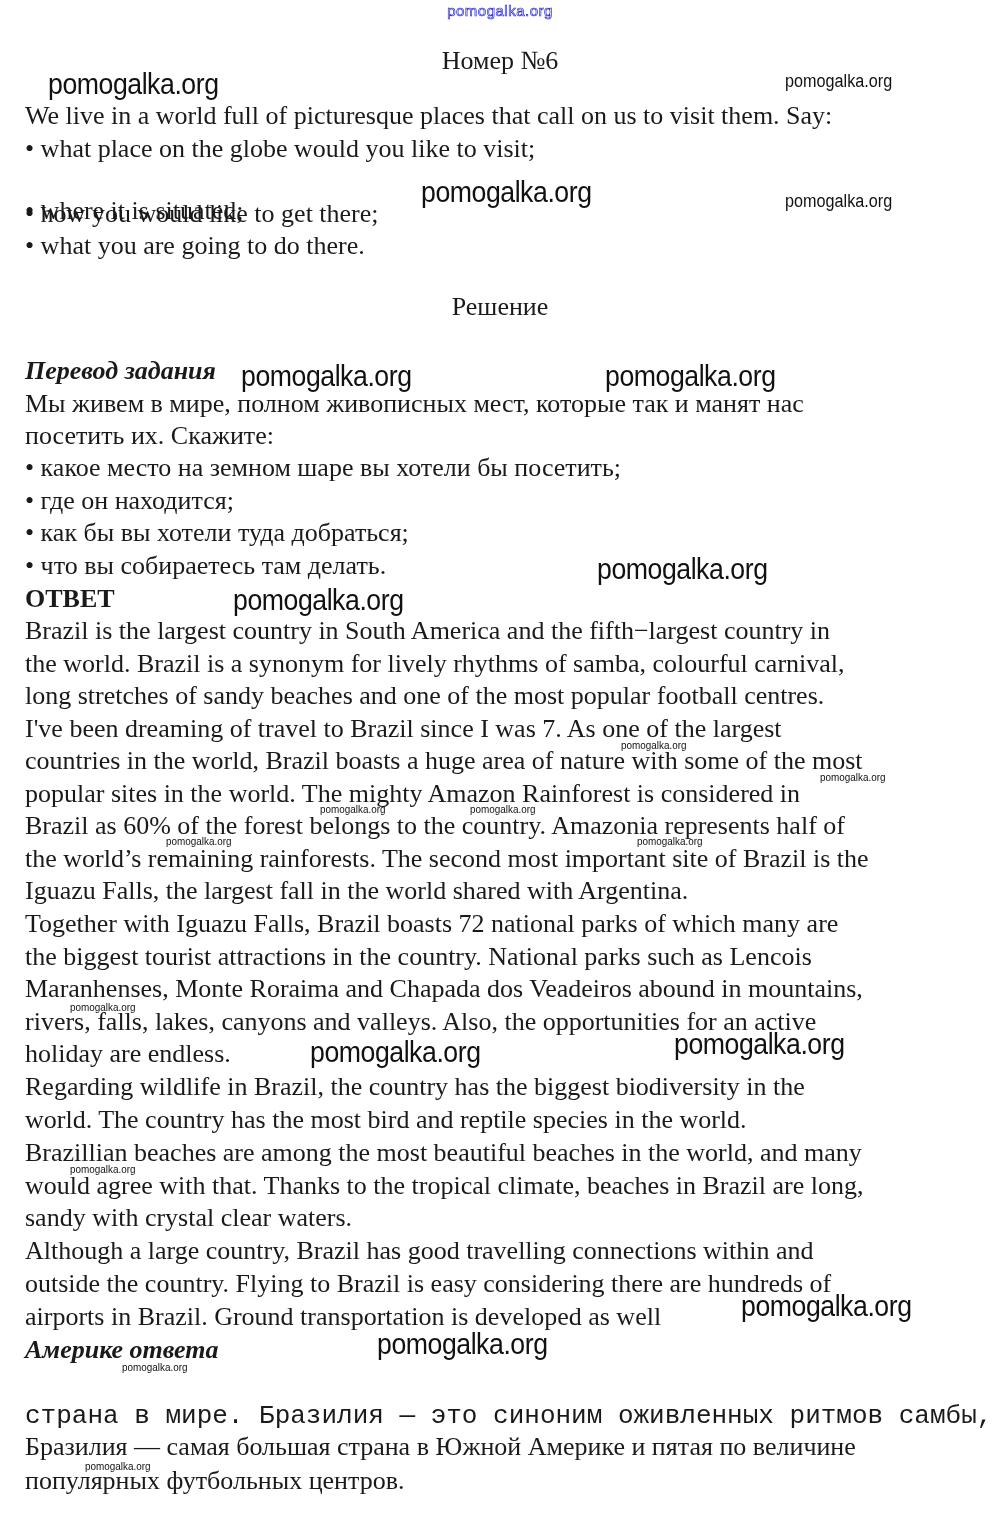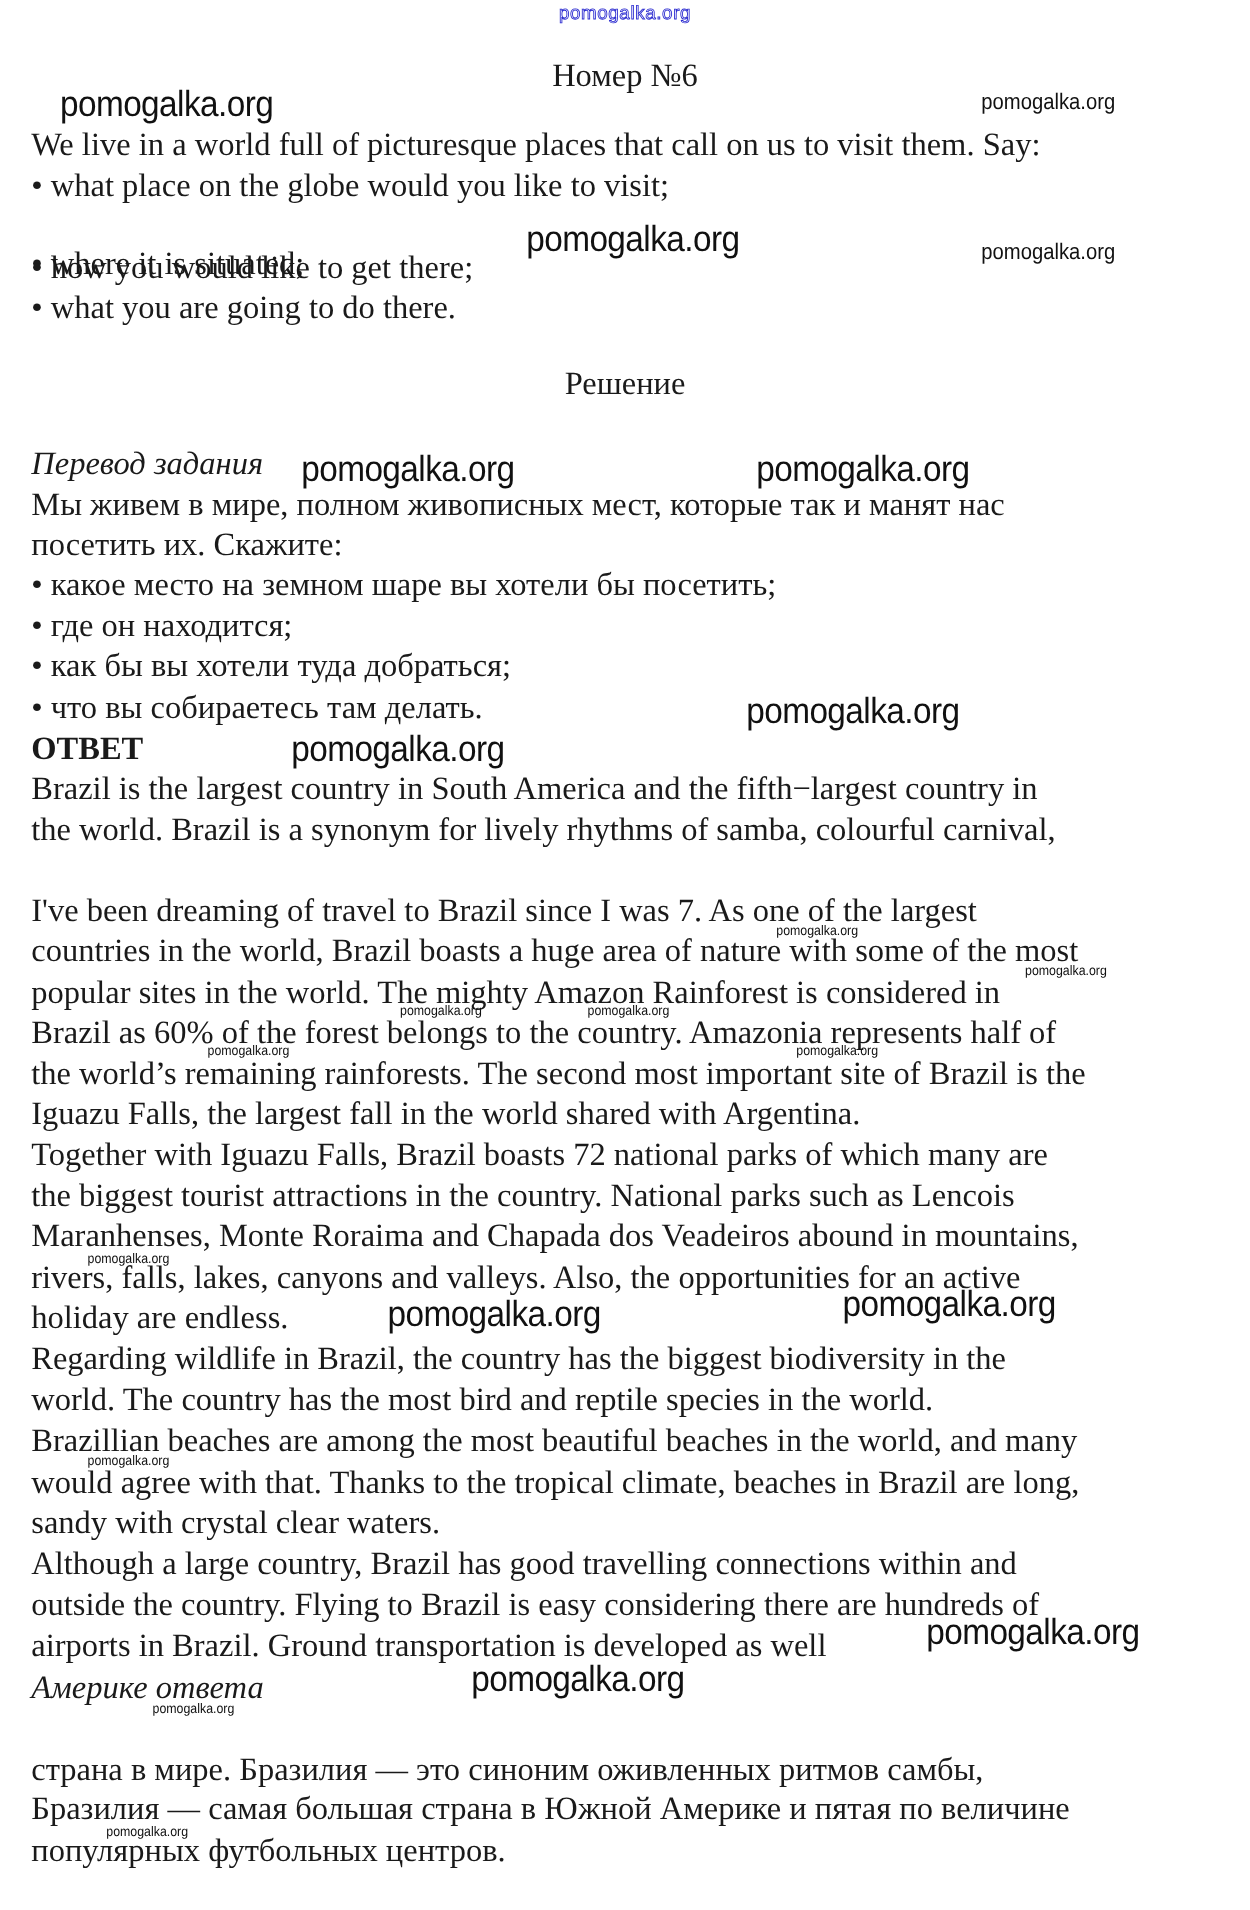--- a/index.html
+++ b/index.html
@@ -8,21 +8,21 @@
     .serif { font-family: "Liberation Serif", "DejaVu Serif", serif; color: #1a1a1a; }
     .wm { position: absolute; font-family: "Liberation Sans", "DejaVu Sans", sans-serif; color: #111; white-space: nowrap; }
     .wm-big { font-size: 29px; letter-spacing: -0.5px; transform: scaleX(0.92); transform-origin: left top; }
     .wm-med { font-size: 18px; transform: scaleX(0.9); transform-origin: left top; }
     .wm-small { font-size: 11px; transform: scaleX(0.9); transform-origin: left top; }
     .top-link { position: absolute; left: 0; width: 1000px; top: 2px; text-align: center;
       font-family: "Liberation Sans", "DejaVu Sans", sans-serif; font-size: 15px;
       color: #ffffff; -webkit-text-stroke: 0.7px #2b2bd0; letter-spacing: 0.5px; text-decoration: none; }
     .center-title { position: absolute; left: 0; width: 1000px; text-align: center; font-size: 26px; }
     .line { position: absolute; left: 25px; font-size: 26px; white-space: nowrap; line-height: 32px; }
-    .heading-it { font-style: italic; font-weight: normal; }
+    .heading-it { font-style: italic; font-weight: bold; }
     .heading-b { font-weight: bold; }
   </style>
 </head>
 <body>
 
 <div class="page">
 
   <a class="top-link">pomogalka.org</a>
 
   <div class="center-title serif" style="top:46px;">Номер №6</div>
@@ -39,20 +39,21 @@
   <div class="line serif" style="top:388px;">Мы живем в мире, полном живописных мест, которые так и манят нас</div>
   <div class="line serif" style="top:420px;">посетить их. Скажите:</div>
   <div class="line serif" style="top:452px;text-align:center;">• какое место на земном шаре вы хотели бы посетить;</div>
   <div class="line serif" style="top:485px;">• где он находится;</div>
   <div class="line serif" style="top:517px;">• как бы вы хотели туда добраться;</div>
   <div class="line serif" style="top:550px;">• что вы собираетесь там делать.</div>
 
   <div class="line serif heading-b" style="top:583px;">ОТВЕТ</div>
   <div class="line serif" style="top:615px;">Brazil is the largest country in South America and the fifth−largest country in</div>
   <div class="line serif" style="top:648px;">the world. Brazil is a synonym for lively rhythms of samba, colourful carnival,</div>
+  <div class="line serif" style="top:680px;">long stretches of sandy beaches and one of the most popular football centres.</div>
   <div class="line serif" style="top:713px;">I've been dreaming of travel to Brazil since I was 7. As one of the largest</div>
   <div class="line serif" style="top:745px;">countries in the world, Brazil boasts a huge area of nature with some of the most</div>
   <div class="line serif" style="top:778px;">popular sites in the world. The mighty Amazon Rainforest is considered in</div>
   <div class="line serif" style="top:810px;">Brazil as 60% of the forest belongs to the country. Amazonia represents half of</div>
   <div class="line serif" style="top:843px;">the world’s remaining rainforests. The second most important site of Brazil is the</div>
   <div class="line serif" style="top:875px;">Iguazu Falls, the largest fall in the world shared with Argentina.</div>
   <div class="line serif" style="top:908px;">Together with Iguazu Falls, Brazil boasts 72 national parks of which many are</div>
   <div class="line serif" style="top:941px;">the biggest tourist attractions in the country. National parks such as Lencois</div>
   <div class="line serif" style="top:973px;">Maranhenses, Monte Roraima and Chapada dos Veadeiros abound in mountains,</div>
   <div class="line serif" style="top:1006px;">rivers, falls, lakes, canyons and valleys. Also, the opportunities for an active</div>
@@ -61,21 +62,21 @@
   <div class="line serif" style="top:1104px;">world. The country has the most bird and reptile species in the world.</div>
   <div class="line serif" style="top:1137px;">Brazillian beaches are among the most beautiful beaches in the world, and many</div>
   <div class="line serif" style="top:1170px;">would agree with that. Thanks to the tropical climate, beaches in Brazil are long,</div>
   <div class="line serif" style="top:1202px;">sandy with crystal clear waters.</div>
   <div class="line serif" style="top:1235px;">Although a large country, Brazil has good travelling connections within and</div>
   <div class="line serif" style="top:1268px;">outside the country. Flying to Brazil is easy considering there are hundreds of</div>
   <div class="line serif" style="top:1301px;">airports in Brazil. Ground transportation is developed as well</div>
 
   <div class="line serif heading-it" style="top:1334px;">Америке ответа</div>
   <div class="line serif" style="top:1431px;">Бразилия — самая большая страна в Южной Америке и пятая по величине</div>
-  <div class="line serif" style="top:1400px;">страна в мире. Бразилия — это синоним оживленных ритмов самбы,</div>
+  <div class="line serif" style="top:1400px;font-family:Liberation Mono, monospace;">страна в мире. Бразилия — это синоним оживленных ритмов самбы,</div>
   <div class="line serif" style="top:1465px;">популярных футбольных центров.</div>
 
   <div class="wm wm-big" style="left:48px; top:68px;">pomogalka.org</div>
   <div class="wm wm-med" style="left:785px; top:71px;">pomogalka.org</div>
   <div class="wm wm-big" style="left:421px; top:176px;">pomogalka.org</div>
   <div class="wm wm-med" style="left:785px; top:191px;">pomogalka.org</div>
   <div class="wm wm-big" style="left:241px; top:360px;">pomogalka.org</div>
   <div class="wm wm-big" style="left:605px; top:360px;">pomogalka.org</div>
   <div class="wm wm-big" style="left:597px; top:553px;">pomogalka.org</div>
   <div class="wm wm-big" style="left:233px; top:584px;">pomogalka.org</div>

